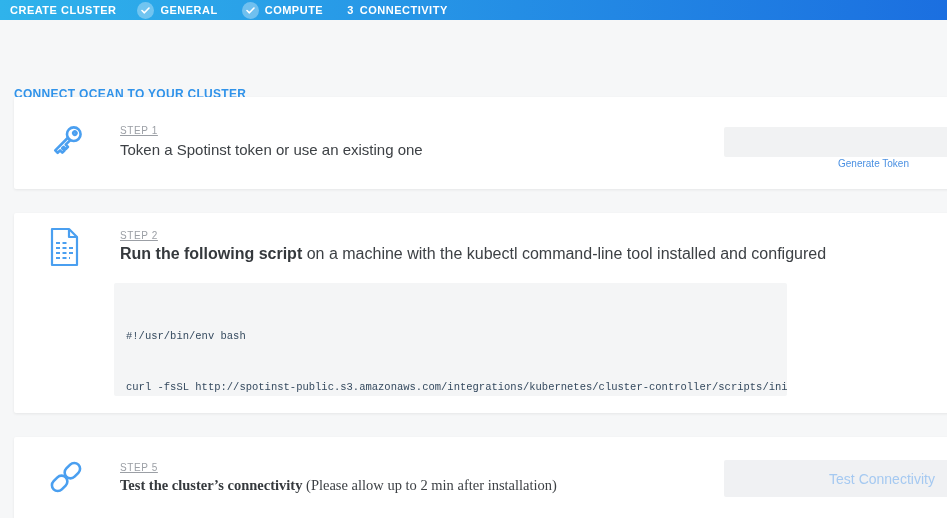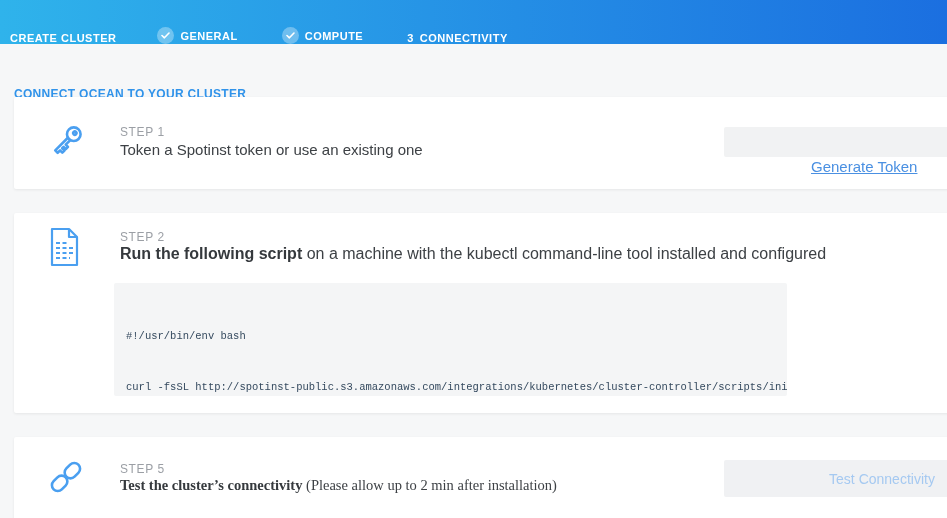--- a/index.html
+++ b/index.html
@@ -4,23 +4,23 @@
 <style>
   * { margin:0; padding:0; box-sizing:border-box; }
   html,body { background:#e9eaec; }
   .stage {
     position:relative; width:947px; height:518px; overflow:hidden;
     background:#f6f7f8; font-family:"Liberation Sans", sans-serif;
   }
 
   
   .topbar {
-    position:absolute; left:0; top:0; width:947px; height:44px;
+    position:absolute; left:0; top:0; width:947px; height:20px;
     background:linear-gradient(90deg,#2fb3eb 0%, #1b6fe0 100%);
-    display:flex; align-items:flex-end; padding-left:10px; color:#fff;gap:20px;
+    display:flex; align-items:center; padding-left:10px; color:#fff;
   }
   .topbar .bar-title {
     font-size:11px; font-weight:bold; letter-spacing:.5px; margin-right:21px;
   }
   .nav-step { display:flex; align-items:center; margin-right:24px; cursor:default; }
   .nav-step .check {
     width:17px; height:17px; border-radius:50%;
     background:rgba(255,255,255,.33); margin-right:6px;
     display:flex; align-items:center; justify-content:center;
   }
@@ -43,43 +43,43 @@
   .card2 { top:213px; height:200px; }
   .card3 { top:437px; height:96px; }
 
   .step-icon { position:absolute; left:32px; }
   .card1 .step-icon { top:23px; }
   .card2 .step-icon { top:13px; }
   .card3 .step-icon { top:20px; }
 
   .step-label {
     position:absolute; left:106px;
-    font-size:12px; color:#9b9fa5; letter-spacing:.6px;
+    font-size:10px; color:#9b9fa5; letter-spacing:.6px;text-decoration:underline;
   }
   .step-title {
     position:absolute; left:106px;
     font-size:15px; color:#3d4145; white-space:nowrap;
   }
   .step-title b { font-weight:bold; color:#35393d; }
   .card1 .step-label { top:28px; }
   .card1 .step-title { top:44px; }
   .card2 .step-label { top:17px; }
   .card2 .step-title { top:32px; font-size:16px; }
   .card3 .step-label { top:25px; }
   .card3 .step-title { top:40px; font-size:14.5px;font-family:Liberation Serif, serif; }
 
   
   .token-input {
     position:absolute; left:710px; right:0; top:30px; height:30px;
     background:#f1f2f3; border:none; border-radius:2px; outline:none;
     font-family:"Liberation Sans",sans-serif; font-size:13px; padding:0 8px; color:#3d4145;
   }
   .generate-link {
-    position:absolute; left:797px; top:61px;
-    font-size:15px; color:#4a90e2; text-decoration:underline; cursor:pointer;
+    position:absolute; left:824px; top:61px;
+    font-size:10px; color:#4a90e2; cursor:pointer;
   }
 
   
   .code-block {
     position:absolute; left:100px; top:70px; width:673px; height:113px;
     background:#f4f5f6; border-radius:2px; padding:11px 12px;
     font-family:"Liberation Mono","DejaVu Sans Mono",monospace;
     font-size:10.5px; line-height:17px; color:#34495e; white-space:pre; overflow:hidden;
   }
 

